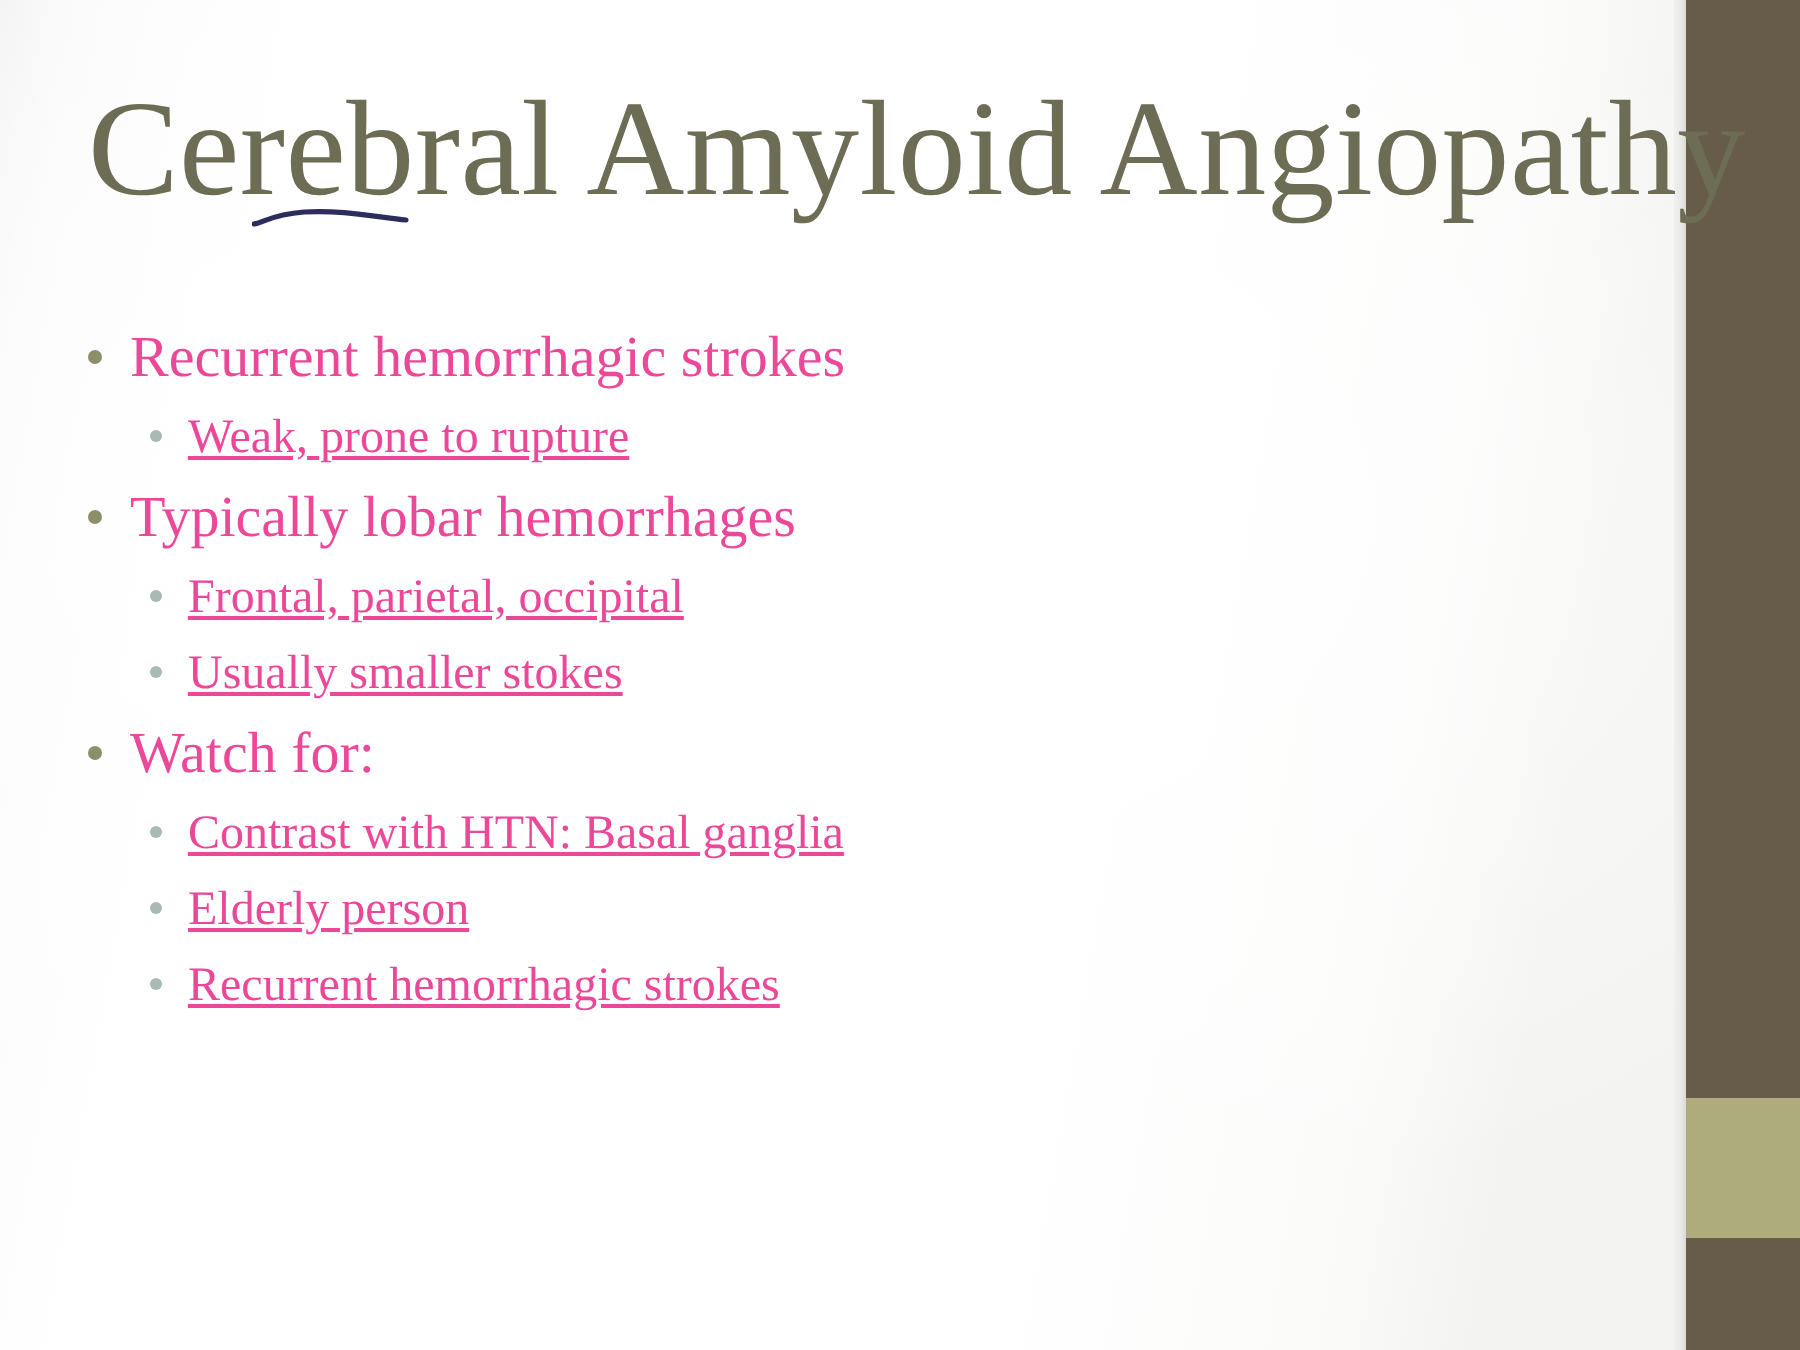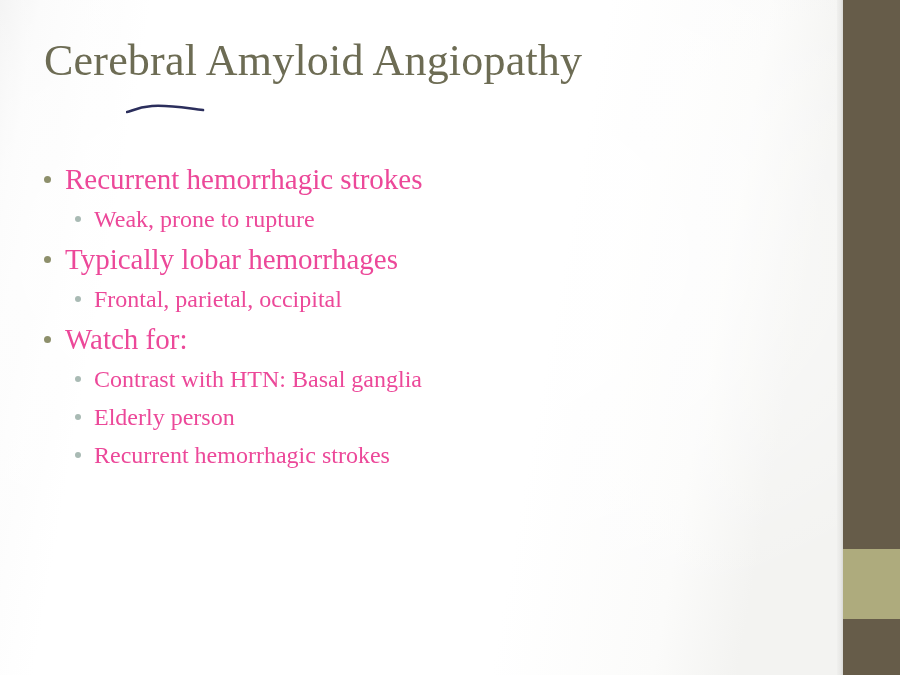--- a/index.html
+++ b/index.html
@@ -68,21 +68,21 @@
   
   .title-wrap {
     position: absolute;
     left: 44px;
     top: 36px;
     width: 760px;
   }
   .slide-title {
     margin: 0;
     font-weight: normal;
-    font-size: 44px;
+    font-size: 68px;
     line-height: 1.12;
     letter-spacing: 0.2px;
     color: #6d6c54;
     white-space: nowrap;
   }
   
   .ink-underline {
     position: absolute;
     left: 82px;
     top: 66px;
@@ -141,20 +141,21 @@
     width: 6px;
     height: 6px;
     background: #a9bab4;
     margin-right: 13px;
     position: relative;
     top: -5px;
   }
   .lvl2 .btext {
     font-size: 24px;
     line-height: 38px;
+    text-decoration: underline;
   }
 </style>
 </head>
 <body>
 
 <div id="slide">
 
   <div class="slide-bg"></div>
 
   <div class="sidebar">
@@ -187,20 +188,24 @@
     <div class="bullet-row lvl1">
       <span class="marker"></span>
       <span class="btext">Typically lobar hemorrhages</span>
     </div>
 
     <div class="bullet-row lvl2">
       <span class="marker"></span>
       <span class="btext">Frontal, parietal, occipital</span>
     </div>
 
+    <div class="bullet-row lvl2">
+      <span class="marker"></span>
+      <span class="btext">Usually smaller stokes</span>
+    </div>
 
     <div class="bullet-row lvl1">
       <span class="marker"></span>
       <span class="btext">Watch for:</span>
     </div>
 
     <div class="bullet-row lvl2">
       <span class="marker"></span>
       <span class="btext">Contrast with HTN: Basal ganglia</span>
     </div>

